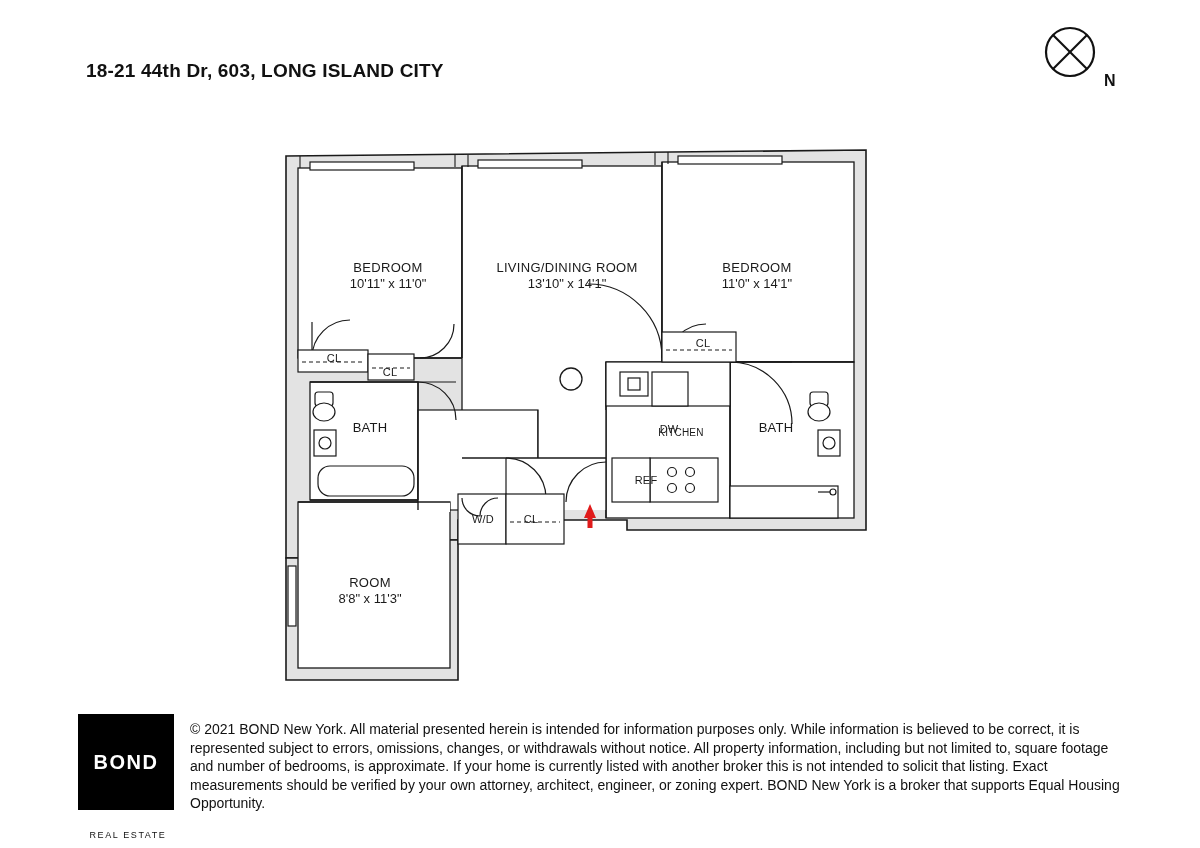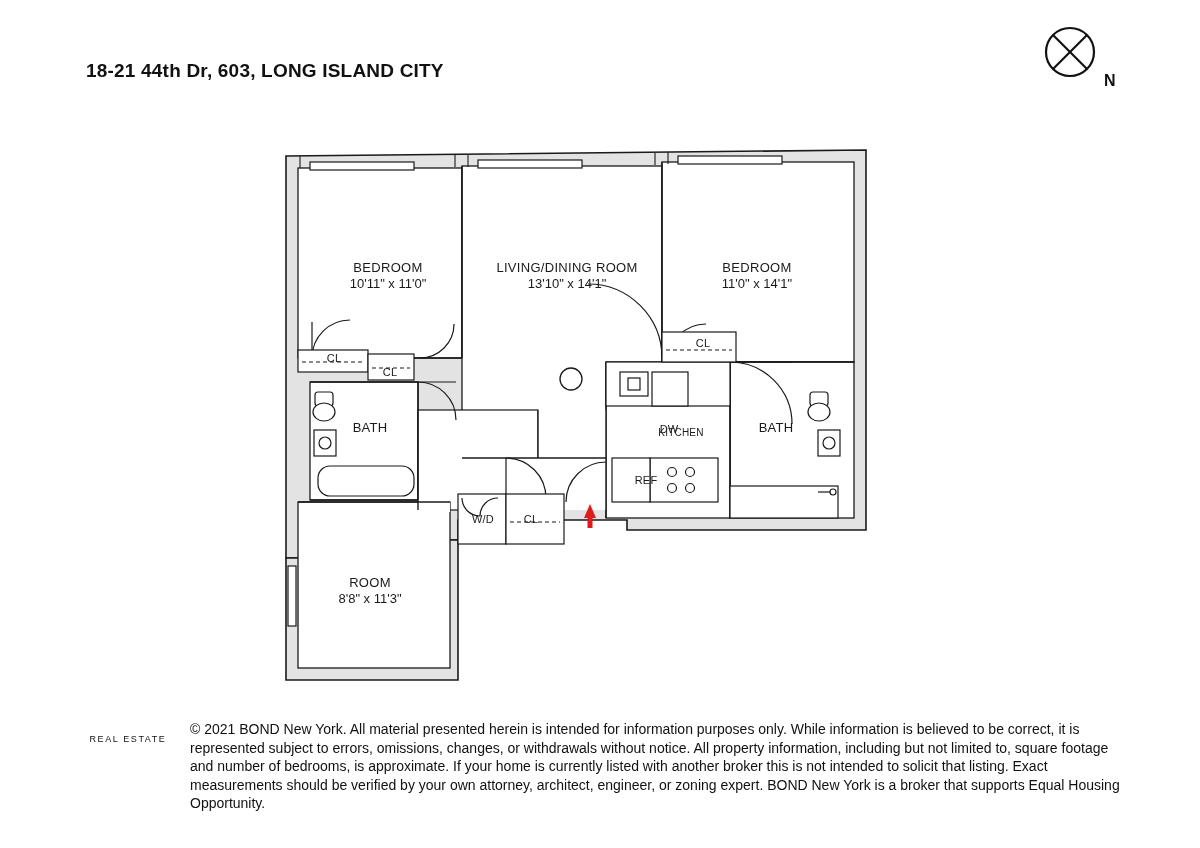--- a/index.html
+++ b/index.html
@@ -290,16 +290,17 @@
   <div class="small-label" style="left:390px; top:262px;">CL</div>
   <div class="small-label" style="left:703px; top:233px;">CL</div>
   <div class="small-label" style="left:531px; top:409px;">CL</div>
   <div class="small-label" style="left:483px; top:409px;">W/D</div>
   <div class="small-label" style="left:669px; top:279px;margin-top:40px;">DW</div>
   <div class="small-label" style="left:646px; top:370px;">REF</div>
 </div>
 
 <div id="footer">
   <div id="bond-logo">
+    <div class="logo-box">BOND</div>
     <div class="logo-sub">REAL ESTATE</div>
   </div>
   <div id="disclaimer">© 2021 BOND New York. All material presented herein is intended for information purposes only. While information is believed to be correct, it is represented subject to errors, omissions, changes, or withdrawals without notice. All property information, including but not limited to, square footage and number of bedrooms, is approximate. If your home is currently listed with another broker this is not intended to solicit that listing. Exact measurements should be verified by your own attorney, architect, engineer, or zoning expert. BOND New York is a broker that supports Equal Housing Opportunity.</div>
 </div>
 
 </body></html>

